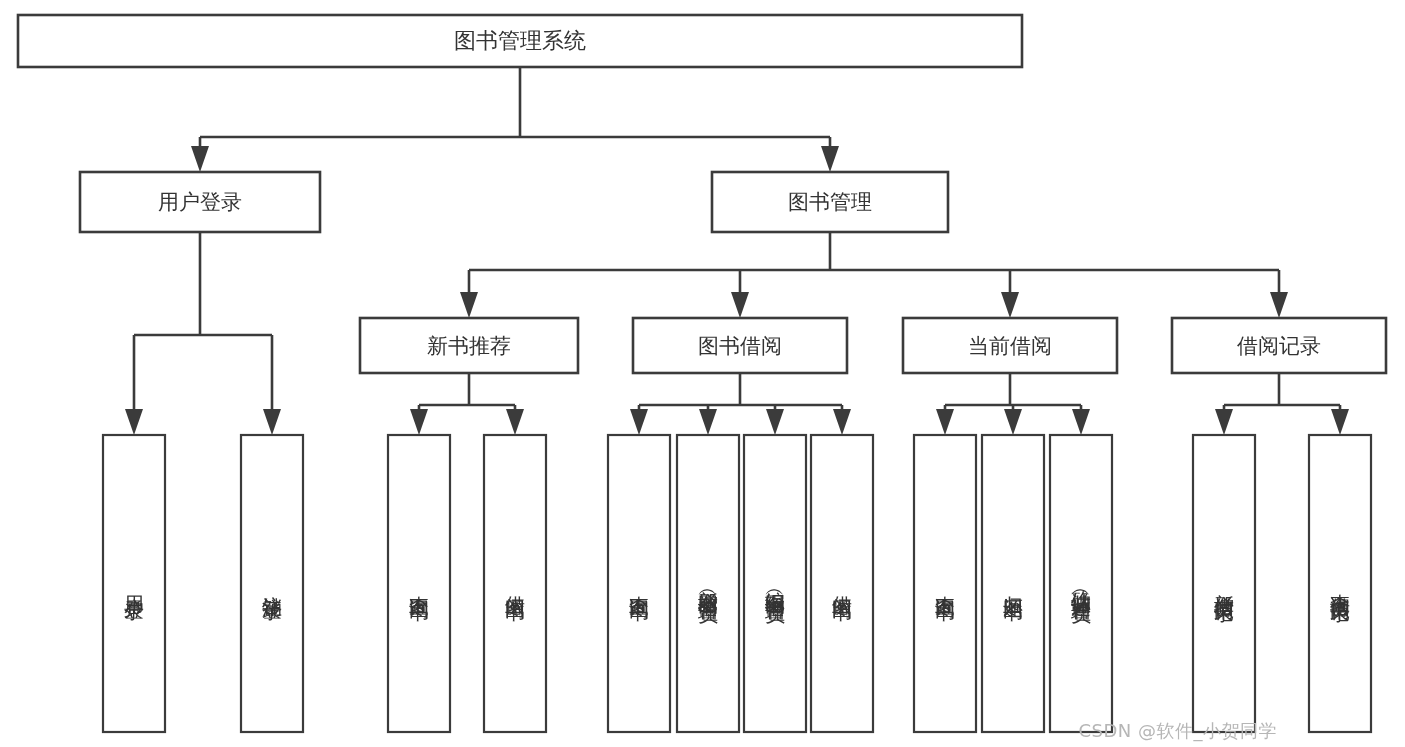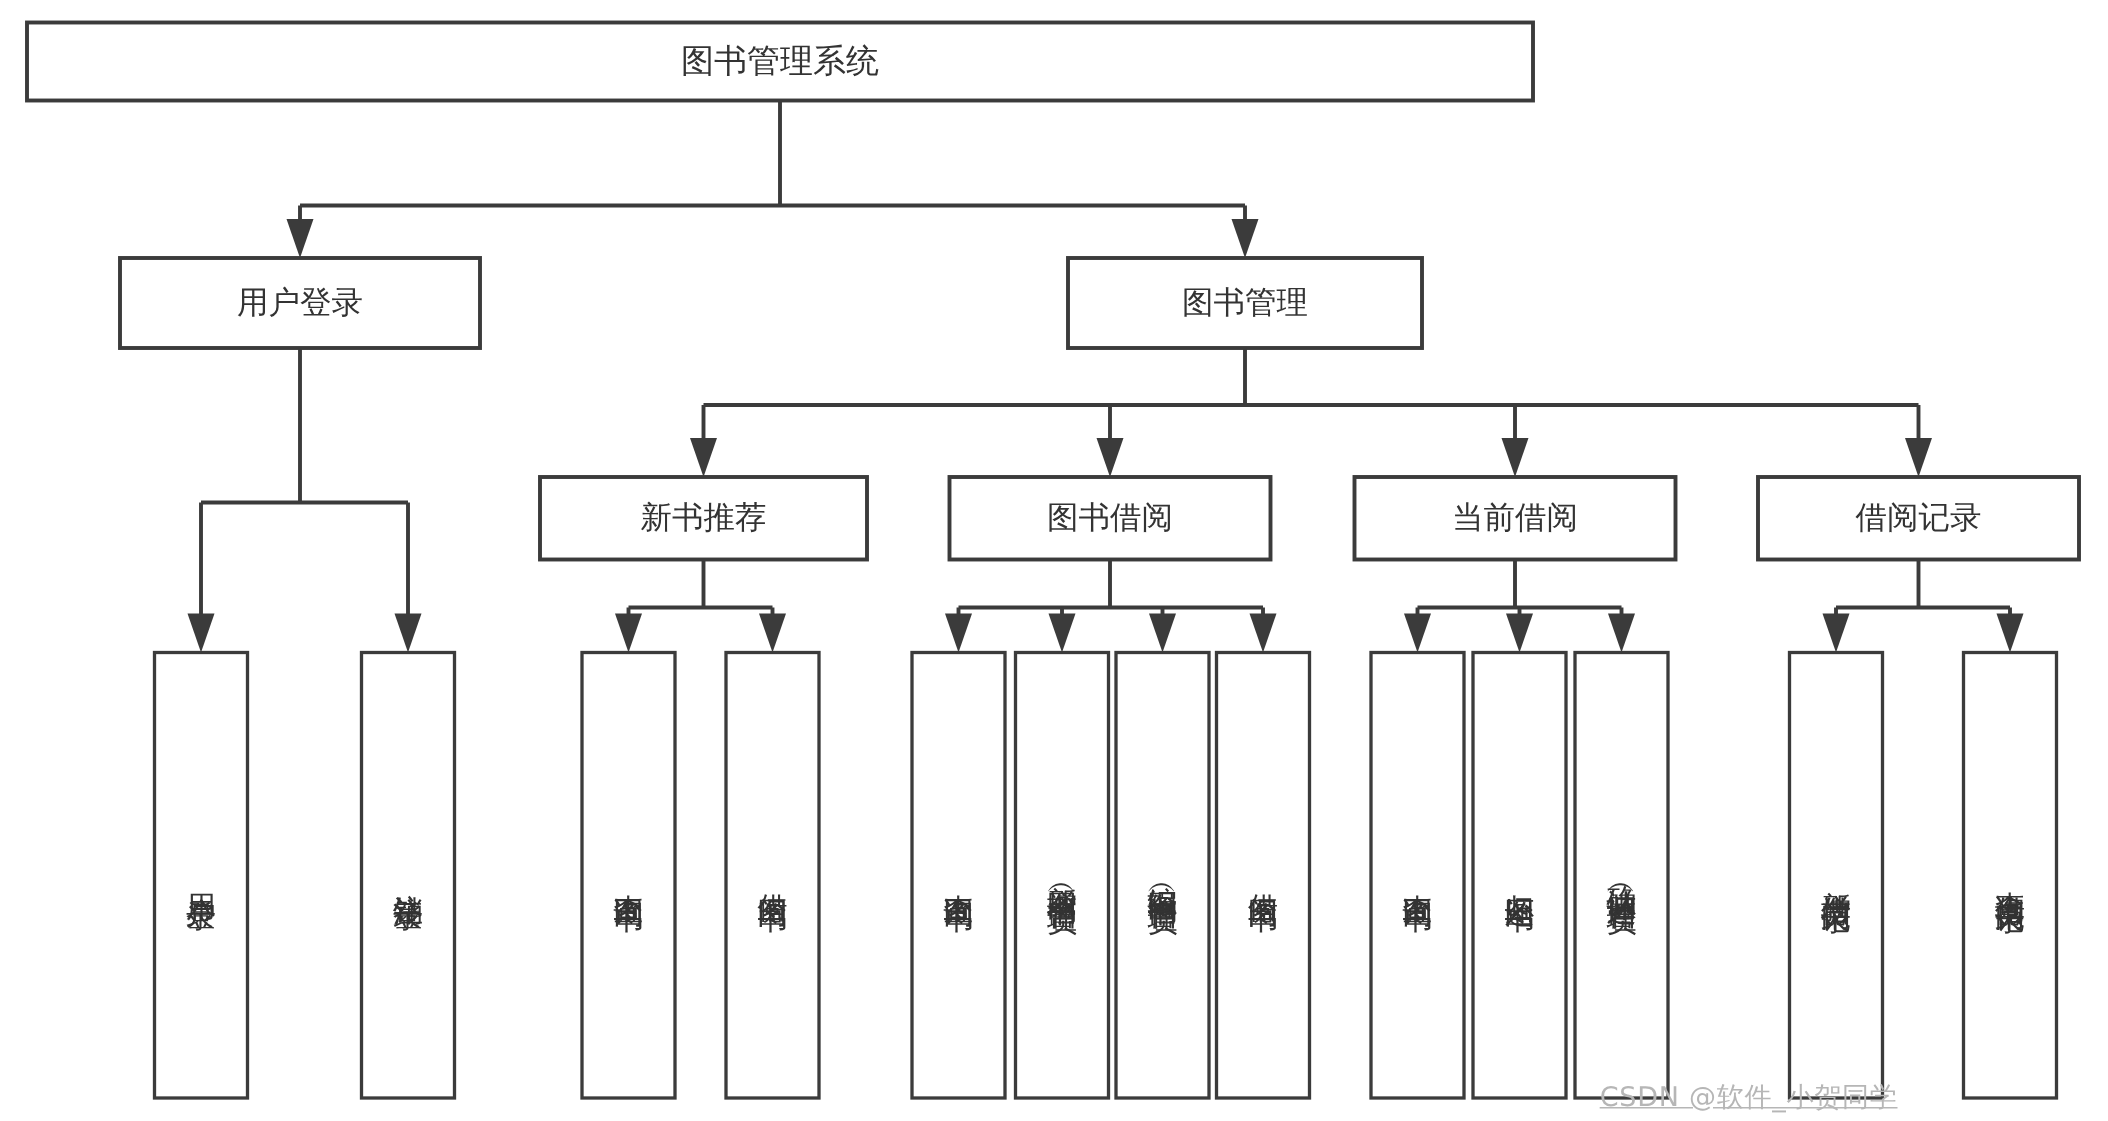--- a/index.html
+++ b/index.html
@@ -12,20 +12,21 @@
     width: 1405px;
     height: 747px;
     font-family: "DejaVu Sans", "Liberation Sans", sans-serif;
     overflow: hidden;
   }
   #diagram-root {
     position: relative;
     width: 1273px;
     height: 747px;
     background: #ffffff;
+    padding-left: 12px;
   }
   svg.diagram-canvas {
     position: absolute;
     top: 0;
     left: 0;
     width: 1405px;
     height: 747px;
     display: block;
   }
   .node-box {
@@ -79,21 +80,20 @@
   }
   .watermark {
     position: absolute;
     right: 8px;
     bottom: 4px;
     font-family: "DejaVu Sans", "Liberation Sans", sans-serif;
     font-size: 18px;
     color: #b6b6b6;
     white-space: nowrap;
     letter-spacing: 0.5px;
-    text-decoration: underline;
   }
 </style>
 </head>
 <body>
 
 <div id="diagram-root">
 
   <svg class="diagram-canvas" viewBox="0 0 1405 747">
     <g id="edges-layer">
         <path class="connector" d="M 520 67 L 520 137"></path>

